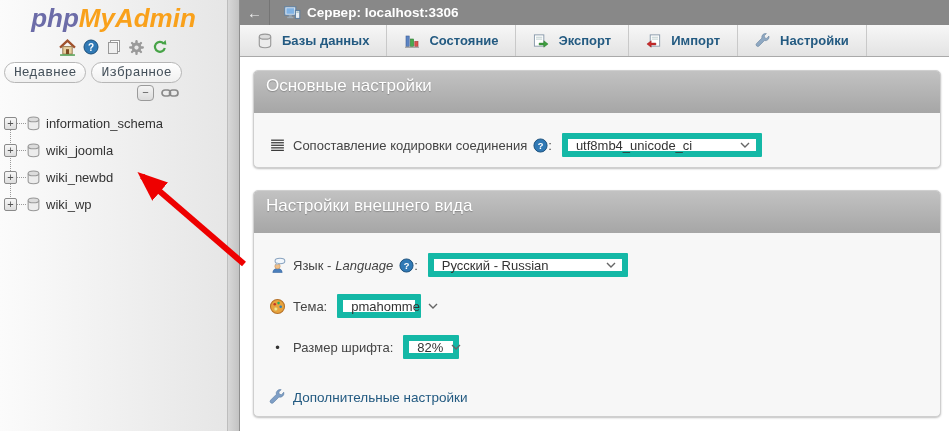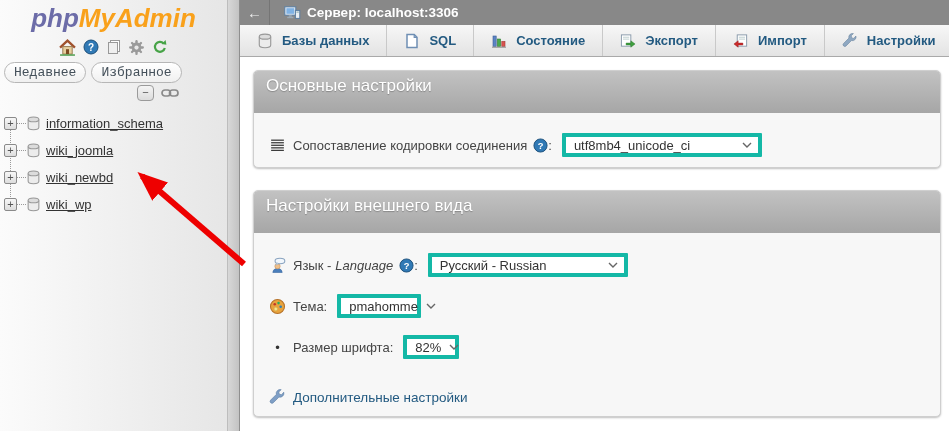--- a/index.html
+++ b/index.html
@@ -16,21 +16,21 @@
   .pill-row { display: flex; gap: 5px; margin: 5px 0 0 4px; }
   .pill { font-size: 13px; color: #44505a; background: linear-gradient(#ffffff, #f0f0f0); border: 1px solid #b6b6b6; border-radius: 11px; padding: 2px 9px; cursor: pointer; font-family: Liberation Mono, monospace; }
   .collapse-row { display: flex; justify-content: flex-end; align-items: center; gap: 7px; padding-right: 48px; height: 18px; margin-top: 1px; }
   .sq-btn { width: 17px; height: 16px; border: 1px solid #9a9a9a; border-radius: 4px; background: linear-gradient(#f4f4f4, #dcdcdc); color: #555; font-size: 11px; line-height: 13px; text-align: center; cursor: pointer; }
   .tree { list-style: none; margin-top: 8px; position: relative; }
   .tree .vline { position: absolute; left: 10px; top: 14px; height: 81px; border-left: 1px dotted #9a9a9a; }
   .tree-row { display: flex; align-items: center; height: 27px; padding-left: 4px; position: relative; }
   .expand-btn { width: 13px; height: 13px; border: 1px solid #8a8a8a; border-radius: 2px; background: linear-gradient(#f7f7f7, #ddd); color: #555; font-size: 11px; line-height: 10px; text-align: center; cursor: pointer; z-index: 1; }
   .hline { width: 9px; border-top: 1px dotted #9a9a9a; }
   .db-icn { width: 15px; height: 15px; margin-right: 5px; }
-  .tree-label { font-size: 13px; color: #333; cursor: pointer; text-decoration: underline; }
+  .tree-label { font-size: 13px; color: #333; cursor: pointer; }
 
   
   .splitter { flex: 0 0 13px; background: linear-gradient(to right, #d8d8d8, #c3c3c3); border-left: 1px solid #bdbdbd; border-right: 1px solid #8f8f8f; cursor: col-resize; }
 
   
   .main { flex: 1; display: flex; flex-direction: column; background: #fff; min-width: 0; }
   .server-bar { height: 25px; background: #888888; display: flex; align-items: center; color: #fff; flex: 0 0 25px; }
   .back-cell { width: 30px; height: 100%; display: flex; align-items: center; justify-content: center; color: #efefef; font-size: 15px; border-right: 1px solid #757575; cursor: pointer; }
   .server-title { display: flex; align-items: center; gap: 6px; margin-left: 14px; font-size: 13.5px; font-weight: 600; }
   .tab-bar { height: 32px; flex: 0 0 32px; display: flex; background: linear-gradient(#f7f7f7, #e3e3e3); border-bottom: 1px solid #a9a9a9; }
@@ -42,21 +42,21 @@
   .panel { border: 1px solid #cfcfcf; border-radius: 5px; background: #f7f7f7; box-shadow: 0 1px 2px rgba(0,0,0,0.25); margin-bottom: 22px; }
   .panel-legend { height: 42px; background: linear-gradient(#c2c2c2, #a6a6a6); color: #fff; font-size: 17px; line-height: 30px; padding: 0 12px; border-radius: 4px 4px 0 0; text-shadow: 0 1px 1px rgba(0,0,0,0.25); }
   .panel-body { padding: 20px 15px 10px 15px; }
   .row { display: flex; align-items: center; font-size: 13px; color: #444; margin-bottom: 17px; }
   .row:last-child { margin-bottom: 0; }
   .row .licn { width: 17px; height: 17px; margin-right: 7px; display: inline-flex; flex: 0 0 auto; }
   .row .help { width: 15px; height: 15px; margin-left: 6px; display: inline-flex; cursor: pointer; }
   .row .colon { margin-right: 10px; }
   .it { font-style: italic; margin-left: 4px; }
   .bullet { width: 17px; margin-right: 7px; text-align: center; color: #333; }
-  .select { display: inline-flex; align-items: center; justify-content: space-between; border: 4px solid #14b8a6; background: #fff; height: 24px; padding: 0 6px 0 8px; font-size: 13px; color: #333; cursor: pointer; border-radius: 1px; }
+  .select { display: inline-flex; align-items: center; justify-content: space-between; border: 6px solid #14b8a6; background: #fff; height: 24px; padding: 0 6px 0 8px; font-size: 13px; color: #333; cursor: pointer; border-radius: 1px; }
   .select .chev { display: inline-flex; margin-left: 8px; }
   .w200 { width: 200px; }
   .w92 { width: 84px; }
   .w62 { width: 56px; }
   .link { color: #235a81; font-size: 13.5px; text-decoration: none; cursor: pointer; }
   .arrow-overlay { position: absolute; left: 0; top: 0; width: 949px; height: 431px; pointer-events: none; z-index: 40; }
 </style>
 </head>
 <body>
 
@@ -187,27 +187,20 @@
       </span>
     </div>
 
     <nav class="tab-bar">
       <span class="tab">
         <svg class="ticn" viewBox="0 0 14 14">
             <path d="M2 3.2 V10.6 a5 2.3 0 0 0 10 0 V3.2" fill="#ececec" stroke="#999"></path>
             <ellipse cx="7" cy="3.2" rx="5" ry="2.2" fill="#dcdcdc" stroke="#999"></ellipse>
           </svg>
         <span>Базы данных</span>
-      </span>
-      <span class="tab">
-        <svg class="ticn" viewBox="0 0 16 16">
-            <path d="M3 1.5 h7.2 L13 4.3 v10.2 h-10 z" fill="#fff" stroke="#6f8fb4" stroke-width="1.5"></path>
-            <path d="M10.2 1.5 v2.8 h2.8" fill="none" stroke="#6f8fb4" stroke-width="1.2"></path>
-          </svg>
-        <span>SQL</span>
       </span>
       <span class="tab">
         <svg class="ticn" viewBox="0 0 16 16">
             <rect x="2" y="3" width="3.2" height="10.6" fill="#5b84c4" stroke="#3c5f96" stroke-width="0.6"></rect>
             <rect x="6.4" y="6" width="3.2" height="7.6" fill="#49a94d" stroke="#2f7d33" stroke-width="0.6"></rect>
             <rect x="10.8" y="8.4" width="3.2" height="5.2" fill="#d9534f" stroke="#a33733" stroke-width="0.6"></rect>
             <rect x="1" y="13.6" width="14" height="1.2" fill="#999"></rect>
           </svg>
         <span>Состояние</span>
       </span>

